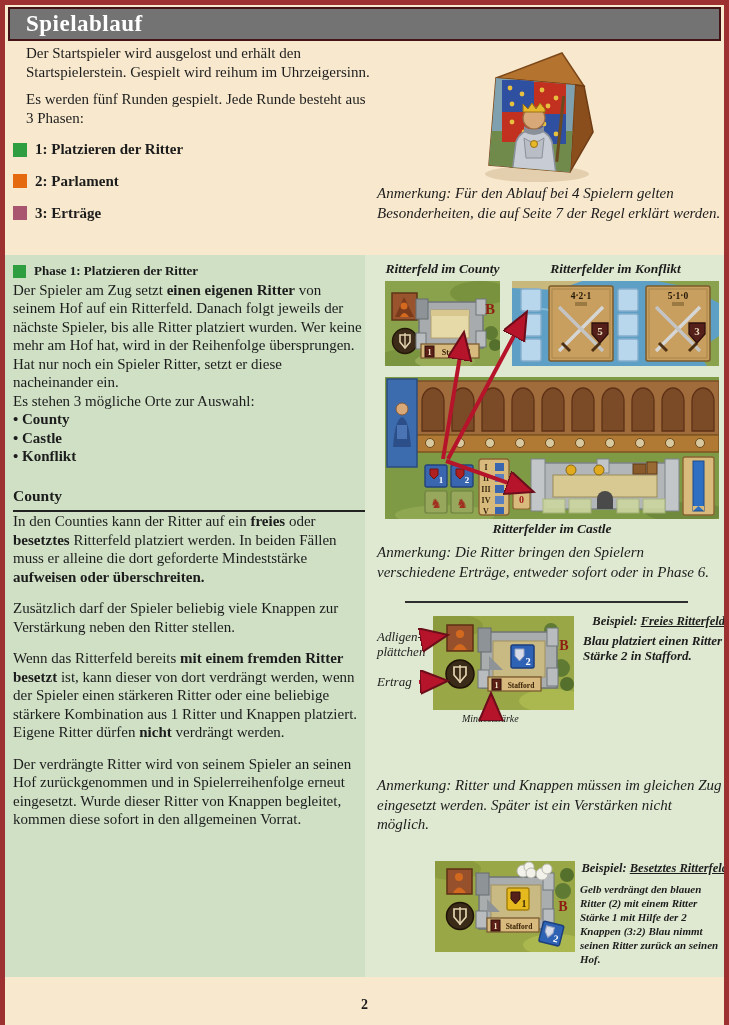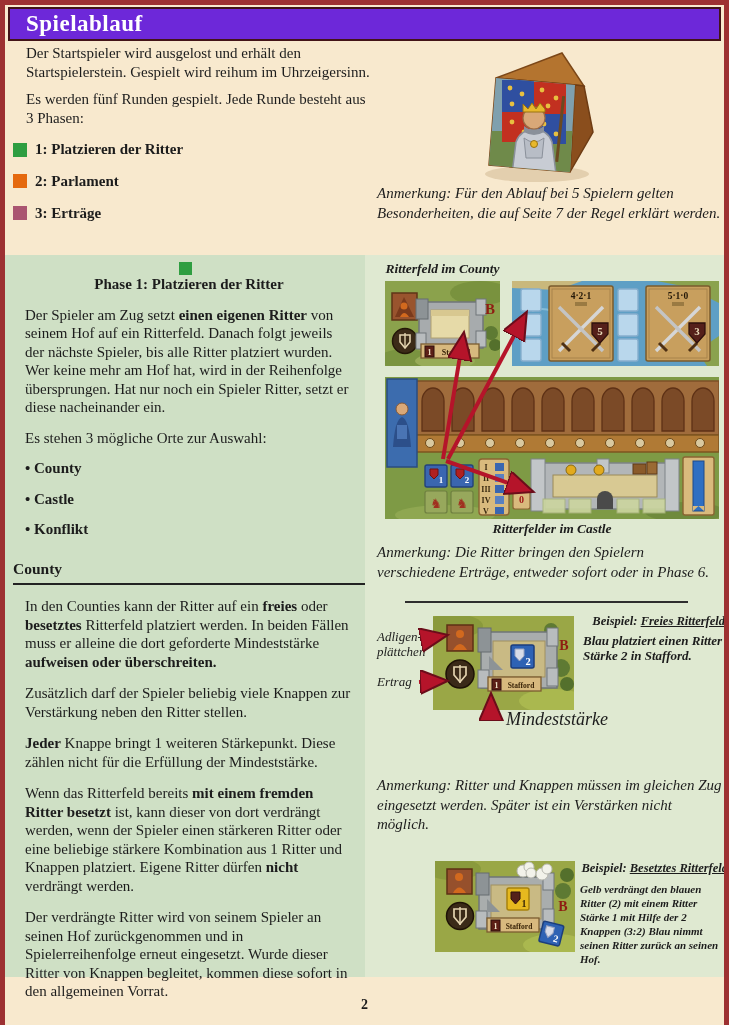--- a/index.html
+++ b/index.html
@@ -4,36 +4,36 @@
 <style>
   html,body{margin:0;padding:0;background:#555;}
   .page{position:relative;width:729px;height:1025px;background:#f8e9ce;overflow:hidden;
         font-family:"Liberation Serif",serif;color:#1c1c1c;}
   .frame{position:absolute;background:#9d3132;z-index:40;}
   #frame-top{left:0;top:0;width:729px;height:5px;}
   #frame-left{left:0;top:0;width:5px;height:1025px;}
   #frame-right{left:724px;top:0;width:5px;height:1025px;}
   .abs{position:absolute;}
   
-  #header{left:8px;top:7px;width:709px;height:30px;background:#6d28d9;border:2px solid #431318;
+  #header{left:8px;top:7px;width:709px;height:30px;background:#737373;border:2px solid #431318;
           display:flex;align-items:center;z-index:41;}
   #header .t{color:#ffffff;font-weight:bold;font-size:23px;padding-left:16px;letter-spacing:.5px;}
   
   #intro-left{left:13px;top:44px;width:358px;font-size:15px;line-height:18.6px;}
   #intro-left p{margin:0 0 9px 13px;}
   .phase-item{display:flex;align-items:center;margin-top:13px;font-weight:bold;font-size:15px;}
   .swatch{width:14px;height:14px;margin-right:8px;flex:0 0 auto;}
   #intro-note{left:377px;top:184px;width:344px;font-style:italic;font-size:15px;line-height:19.5px;}
   
   #panel-left{left:5px;top:255px;width:360px;height:722px;background:#cfe0c5;}
   #panel-right{left:365px;top:255px;width:359px;height:722px;background:#dfe9d1;}
   
   #left-col{left:13px;top:262px;width:352px;font-size:15px;line-height:18.5px;z-index:5;}
-  #left-col p{margin:12px;}
-  .h-phase{display:flex;align-items:center;font-weight:bold;font-size:15px;flex-direction:column;}
+  #left-col p{margin:0;}
+  .h-phase{display:flex;align-items:center;font-weight:bold;font-size:13px;}
   .h-phase .swatch{width:13px;height:13px;}
   .mt9{margin-top:9px;} .mt13{margin-top:13px!important;} .mt40{margin-top:40px;} .mt14{margin-top:14px;}
   .opt{font-weight:bold;margin-top:13px;}
   .county-h{font-weight:bold;font-size:15.5px;margin-top:21px;border-bottom:2px solid #222;
             padding-bottom:5px;}
   
   .cap{position:absolute;font-weight:bold;font-style:italic;font-size:13.5px;text-align:center;z-index:6;}
   .note{position:absolute;font-style:italic;font-size:15px;line-height:19.5px;z-index:6;}
   .fig{position:absolute;z-index:5;}
   .rule{position:absolute;border-top:2px solid #2e2e2e;z-index:6;}
@@ -115,44 +115,44 @@
 
       <path d="M50,128 L54,96 Q58,84 72,83 Q86,84 90,96 L94,128 Z" fill="#c8ccd4" stroke="#8a909a" stroke-width="1.5"></path>
       <path d="M62,92 Q72,100 82,92 L80,112 L64,112 Z" fill="#b8bdc6" stroke="#8a909a"></path>
       <circle cx="72" cy="72" r="11" fill="#d9a878" stroke="#9a6b44" stroke-width="1.2"></circle>
       <path d="M61,66 L61,58 L66,63 L70,57 L74,63 L78,57 L83,63 L83,66 Z" fill="#e8b82c" stroke="#9a7210"></path>
       <path d="M62,80 Q72,88 82,80 L82,86 Q72,92 62,86 Z" fill="#8a909a"></path>
       <circle cx="72" cy="98" r="3.5" fill="#e8b82c" stroke="#9a7210"></circle>
     </g>
   </svg>
 
-  <div id="intro-note" class="abs">Anmerkung: Für den Ablauf bei 5 Spielern gelten Besonderheiten, die auf Seite 7 der Regel erklärt werden.</div>
+  <div id="intro-note" class="abs">Anmerkung: Für den Ablauf bei 4 Spielern gelten Besonderheiten, die auf Seite 7 der Regel erklärt werden.</div>
 
   <div id="panel-left" class="abs"></div>
   <div id="panel-right" class="abs"></div>
 
   <div id="left-col" class="abs">
     <div class="h-phase">
       <span class="swatch" style="background: rgb(47, 158, 65);"></span>
       <span>Phase 1: Platzieren der Ritter</span>
     </div>
     <p class="mt9"><span>Der Spieler am Zug setzt </span><span style="font-weight: bold;">einen eigenen Ritter</span><span> von seinem Hof auf ein Ritterfeld. Danach folgt jeweils der nächste Spieler, bis alle Ritter platziert wurden. Wer keine mehr am Hof hat, wird in der Reihenfolge übersprungen. Hat nur noch ein Spieler Ritter, setzt er diese nacheinander ein.</span></p>
     <p class="mt40">Es stehen 3 mögliche Orte zur Auswahl:</p>
     <p class="opt mt14"><span>•</span> <span>County</span></p>
     <p class="opt"><span>•</span> <span>Castle</span></p>
     <p class="opt"><span>•</span> <span>Konflikt</span></p>
     <div class="county-h">County</div>
     <p class="mt9"><span>In den Counties kann der Ritter auf ein </span><span style="font-weight: bold;">freies</span><span> oder </span><span style="font-weight: bold;">besetztes</span><span> Ritterfeld platziert werden. In beiden Fällen muss er alleine die dort geforderte Mindeststärke </span><span style="font-weight: bold;">aufweisen oder überschreiten.</span></p>
     <p class="mt13">Zusätzlich darf der Spieler beliebig viele Knappen zur Verstärkung neben den Ritter stellen.</p>
-    <p class="mt13"><span style="font-weight: bold;">Jeder</span><span> Knappe bringt 1 weiteren Stärkepunkt. Diese zählen nicht für die Erfüllung der Mindeststärke.</span></p>
     <p class="mt13"><span>Wenn das Ritterfeld bereits </span><span style="font-weight: bold;">mit einem fremden Ritter besetzt</span><span> ist, kann dieser von dort verdrängt werden, wenn der Spieler einen stärkeren Ritter oder eine beliebige stärkere Kombination aus 1 Ritter und Knappen platziert. Eigene Ritter dürfen </span><span style="font-weight: bold;">nicht</span><span> verdrängt werden.</span></p>
     <p class="mt13">Der verdrängte Ritter wird von seinem Spieler an seinen Hof zurückgenommen und in Spielerreihenfolge erneut eingesetzt. Wurde dieser Ritter von Knappen begleitet, kommen diese sofort in den allgemeinen Vorrat.</p>
   </div>
 
   <div class="cap" style="left:385px;top:261px;width:115px;">Ritterfeld im County</div>
+  <div class="cap" style="left:512px;top:261px;width:207px;">Ritterfelder im Konflikt</div>
 
   <svg class="fig" style="left:385px;top:281px;" width="115" height="85" viewBox="0 0 115 85">
     <rect width="115" height="85" fill="#8ba24c"></rect>
     <ellipse cx="20" cy="78" rx="26" ry="10" fill="#7a9440"></ellipse>
     <ellipse cx="95" cy="12" rx="30" ry="12" fill="#79923e"></ellipse>
     <ellipse cx="60" cy="80" rx="30" ry="8" fill="#98ac58"></ellipse>
     <circle cx="106" cy="52" r="7" fill="#5e7a33"></circle>
     <circle cx="110" cy="64" r="6" fill="#54702c"></circle>
 
     <g>
@@ -336,21 +336,21 @@
       <path d="M308,134 l5.5,-5 l5.5,5 v-5 h-11 z" fill="#d9ba7d"></path>
     </g>
   </svg>
 
   <div class="cap" style="left:385px;top:521px;width:334px;">Ritterfelder im Castle</div>
   <div class="note" style="left:377px;top:543px;width:345px;">Anmerkung: Die Ritter bringen den Spielern verschiedene Erträge, entweder sofort oder in Phase 6.</div>
   <div class="rule" style="left:405px;top:601px;width:283px;"></div>
 
   <div class="callout" style="left:377px;top:630px;width:56px;">Adligen-plättchen</div>
   <div class="callout" style="left:377px;top:675px;width:56px;">Ertrag</div>
-  <div class="callout" style="left:462px;top:712px;width:100px;font-size:18px;margin-left:44px;">Mindeststärke</div>
+  <div class="callout" style="left:462px;top:712px;width:100px;font-size:10px;">Mindeststärke</div>
 
   <svg class="fig" style="left:433px;top:616px;" width="141" height="94" viewBox="0 0 141 94">
     <rect width="141" height="94" fill="#9aa746"></rect>
     <ellipse cx="20" cy="10" rx="30" ry="12" fill="#8a9a3c"></ellipse>
     <ellipse cx="120" cy="85" rx="34" ry="12" fill="#aab84f"></ellipse>
     <circle cx="128" cy="52" r="9" fill="#5e7a33"></circle>
       <circle cx="134" cy="68" r="7" fill="#54702c"></circle>
     <circle cx="118" cy="14" r="7" fill="#5e7a33"></circle>
     <g>
       <rect x="14" y="9" width="26" height="26" fill="#96502c" stroke="#5e3015" stroke-width="1.5"></rect>

